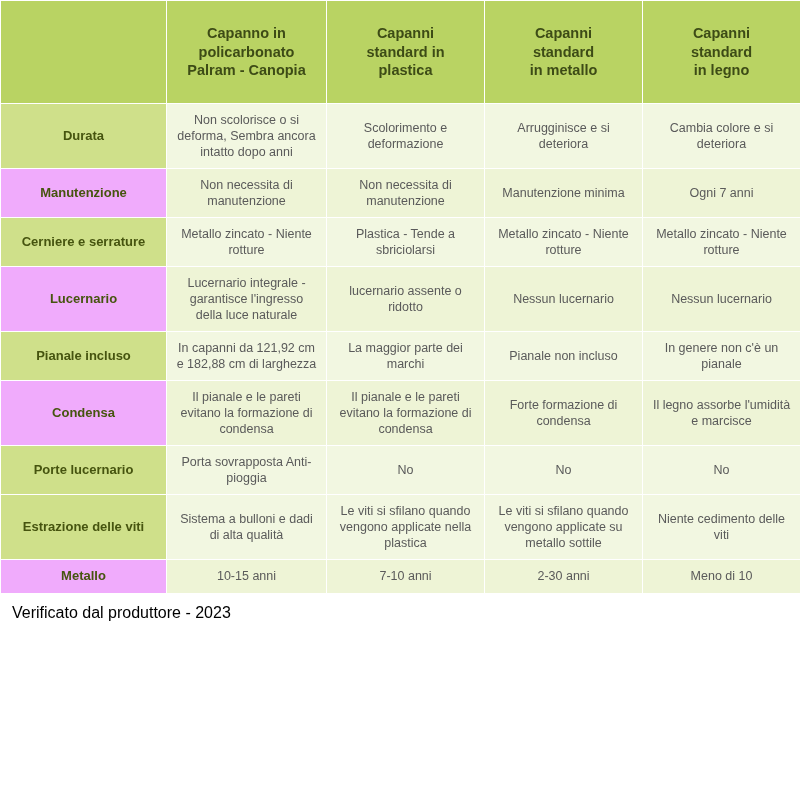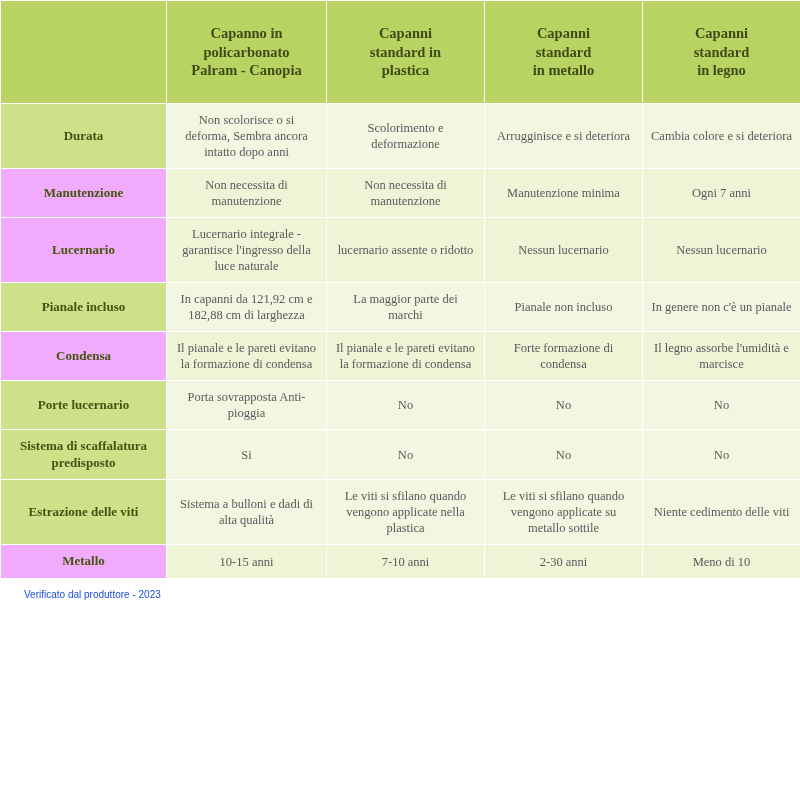--- a/index.html
+++ b/index.html
@@ -18,21 +18,20 @@
     width: 800px;
     height: 800px;
     box-sizing: border-box;
     display: flex;
     flex-direction: column;
   }
   table.compare {
     width: 800px;
     border-collapse: collapse;
     table-layout: fixed;
-    font-family: Liberation Serif, serif;
   }
   table.compare col.c0 { width: 166px; }
   table.compare col.c1 { width: 160px; }
   table.compare col.c2 { width: 158px; }
   table.compare col.c3 { width: 158px; }
   table.compare col.c4 { width: 158px; }
 
   table.compare th, table.compare td {
     border: 1px solid #ffffff;
     vertical-align: middle;
@@ -71,24 +70,23 @@
   td.cell {
     background: #f2f7e1;
     color: #5a5a5a;
     font-size: 12.5px;
   }
   tr.alt td.cell {
     background: #eef4d6;
   }
 
   .footnote {
-    font-size: 10px;
-    color: #1d4ed8;
+    font-size: 16px;
+    color: #000000;
     padding: 10px 12px 0 12px;
-    margin-left: 12px;
   }
 </style>
 </head>
 <body>
 
 <div class="wrap">
   <table class="compare">
     <colgroup>
       <col class="c0">
         <col class="c1">
@@ -113,20 +111,27 @@
           <td class="cell">Arrugginisce e si deteriora</td>
           <td class="cell">Cambia colore e si deteriora</td>
         </tr>
         <tr class="alt">
           <td class="rowlabel">Manutenzione</td>
           <td class="cell">Non necessita di manutenzione</td>
           <td class="cell">Non necessita di manutenzione</td>
           <td class="cell">Manutenzione minima</td>
           <td class="cell">Ogni 7 anni</td>
         </tr>
+        <tr>
+          <td class="rowlabel">Cerniere e serrature</td>
+          <td class="cell">Metallo zincato - Niente rotture</td>
+          <td class="cell">Plastica - Tende a sbriciolarsi</td>
+          <td class="cell">Metallo zincato - Niente rotture</td>
+          <td class="cell">Metallo zincato - Niente rotture</td>
+        </tr>
         <tr class="alt">
           <td class="rowlabel">Lucernario</td>
           <td class="cell">Lucernario integrale - garantisce l'ingresso della luce naturale</td>
           <td class="cell">lucernario assente o ridotto</td>
           <td class="cell">Nessun lucernario</td>
           <td class="cell">Nessun lucernario</td>
         </tr>
         <tr>
           <td class="rowlabel">Pianale incluso</td>
           <td class="cell">In capanni da 121,92 cm e 182,88 cm di larghezza</td>
@@ -142,27 +147,20 @@
           <td class="cell">Il legno assorbe l'umidità e marcisce</td>
         </tr>
         <tr>
           <td class="rowlabel">Porte lucernario</td>
           <td class="cell">Porta sovrapposta Anti-pioggia</td>
           <td class="cell">No</td>
           <td class="cell">No</td>
           <td class="cell">No</td>
         </tr>
         <tr>
-          <td class="rowlabel">Sistema di scaffalatura predisposto</td>
-          <td class="cell">Si</td>
-          <td class="cell">No</td>
-          <td class="cell">No</td>
-          <td class="cell">No</td>
-        </tr>
-        <tr>
           <td class="rowlabel">Estrazione delle viti</td>
           <td class="cell">Sistema a bulloni e dadi di alta qualità</td>
           <td class="cell">Le viti si sfilano quando vengono applicate nella plastica</td>
           <td class="cell">Le viti si sfilano quando vengono applicate su metallo sottile</td>
           <td class="cell">Niente cedimento delle viti</td>
         </tr>
         <tr class="alt">
           <td class="rowlabel">Metallo</td>
           <td class="cell">10-15 anni</td>
           <td class="cell">7-10 anni</td>

